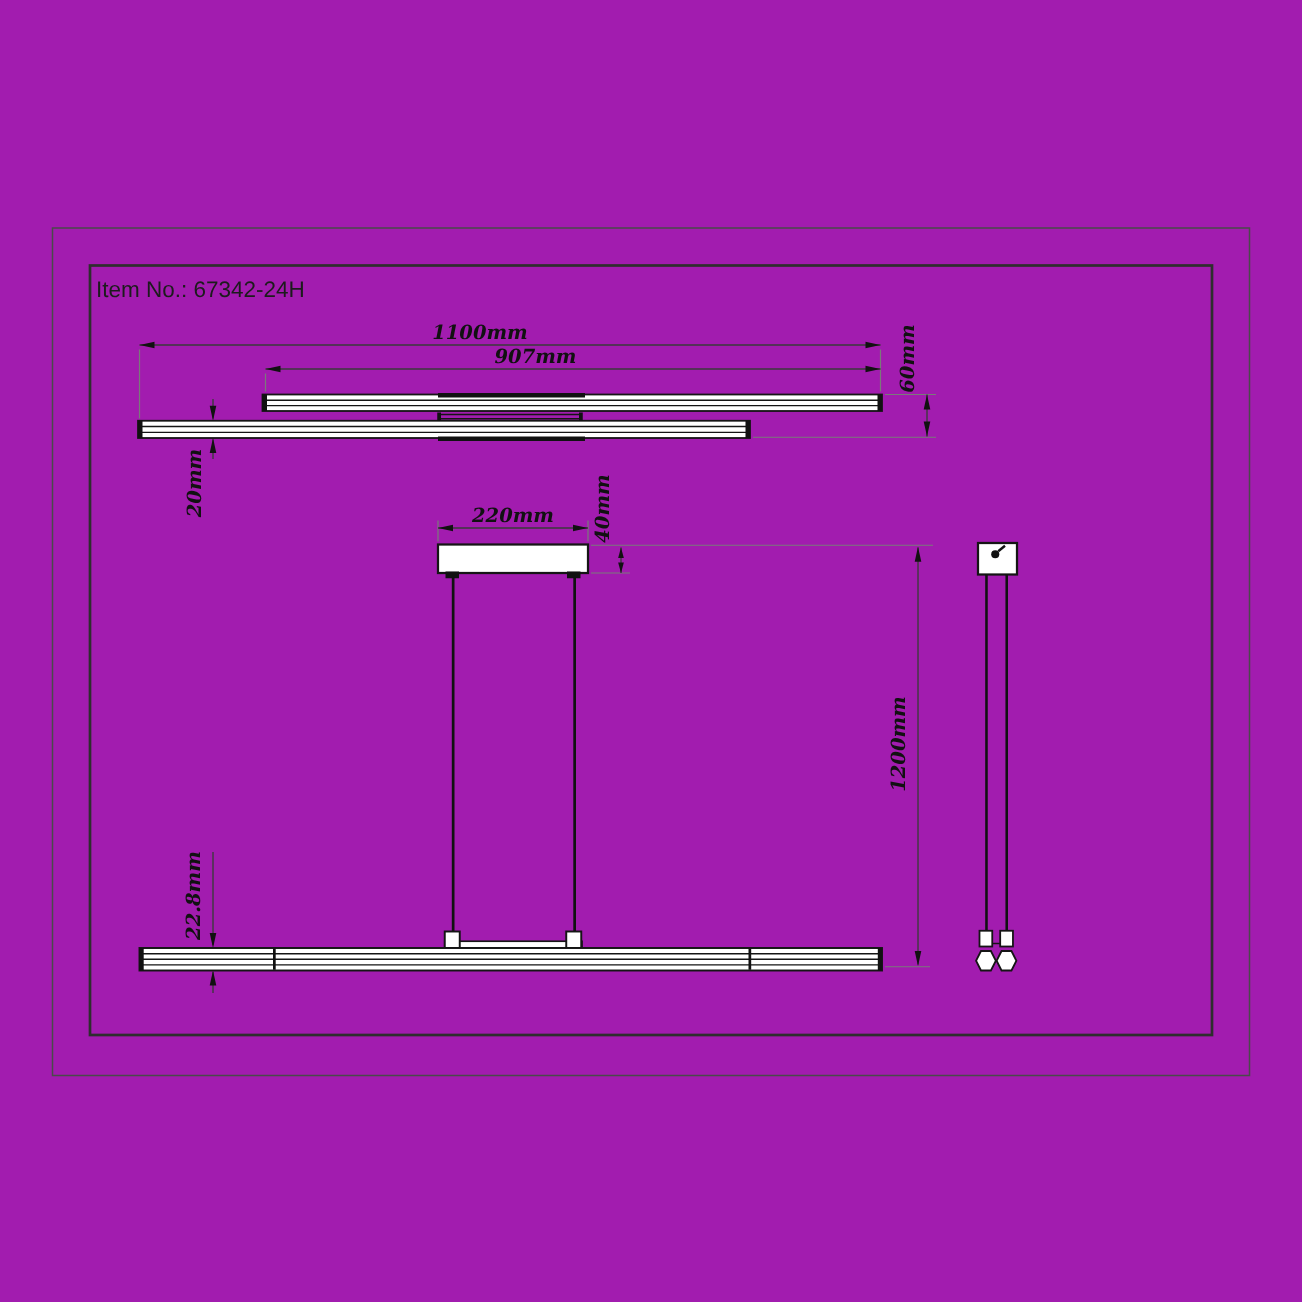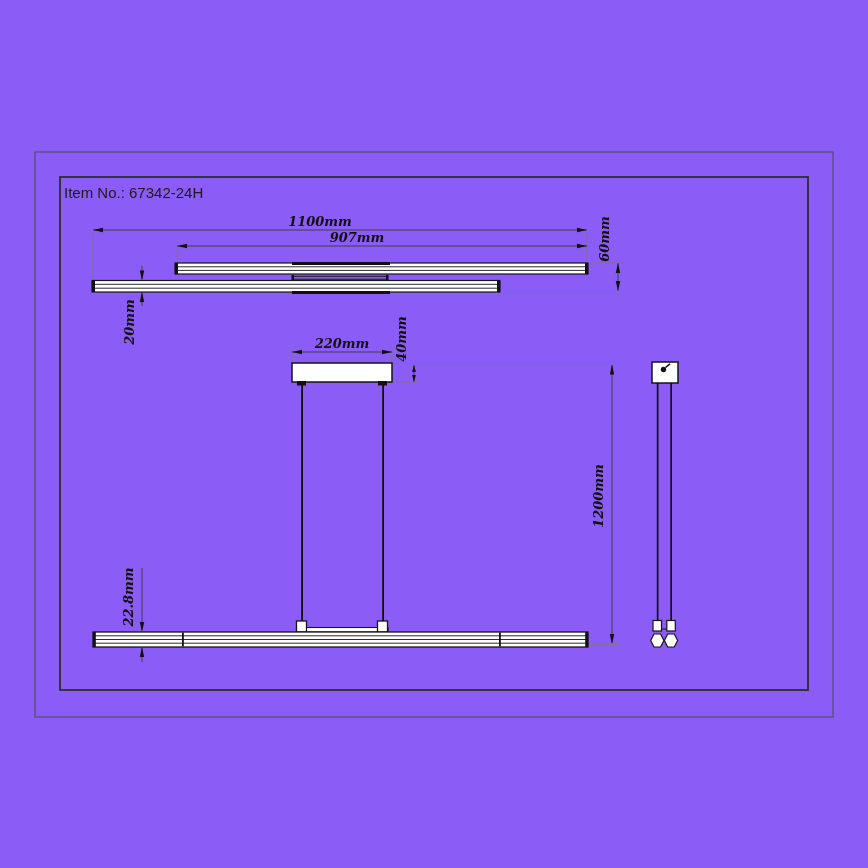--- a/index.html
+++ b/index.html
@@ -1,20 +1,20 @@
 <!DOCTYPE html>
 <html><head>
 <meta charset="utf-8">
 <style>
   html, body { margin: 0; padding: 0; background: #ffffff; }
   .page {
     position: relative;
     width: 868px;
     height: 868px;
-    background: #8b5cf6;
+    background: #a21caf;
     overflow: hidden;
   }
   svg { position: absolute; left: 0; top: 0; }
   .title-text {
     font-family: "Liberation Sans", sans-serif;
     font-size: 15px;
     fill: #1c1c1c;
   }
   .dim-text {
     font-family: "DejaVu Serif", serif;

